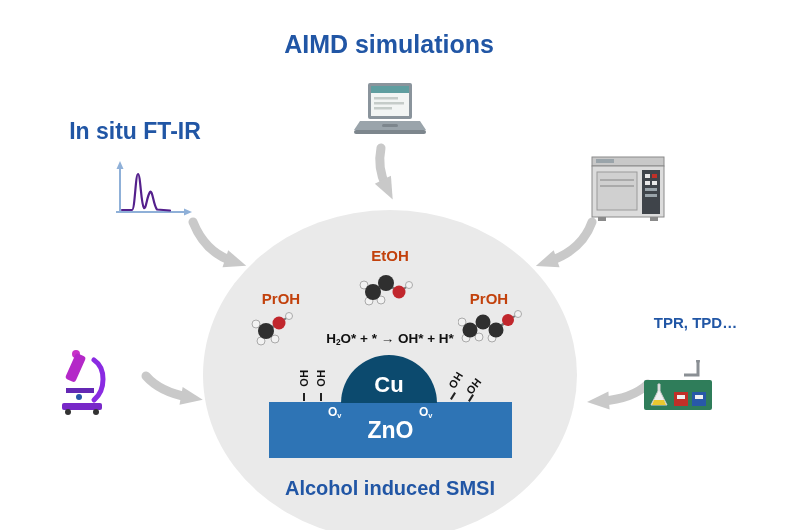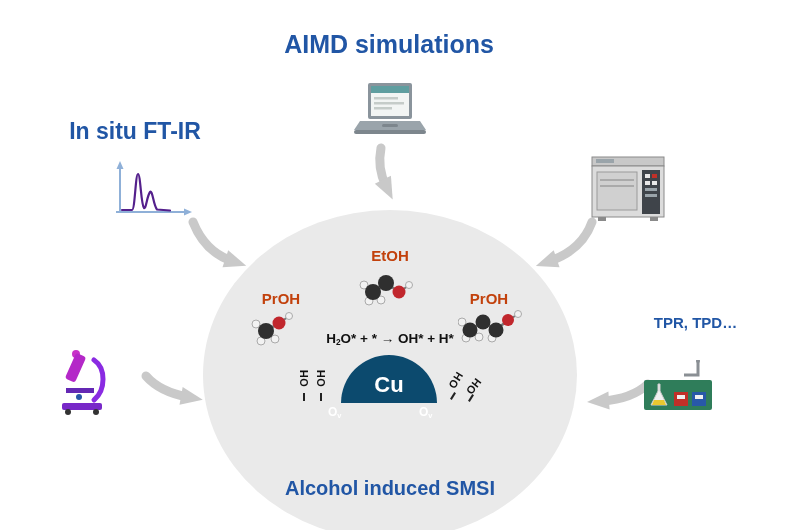--- a/index.html
+++ b/index.html
@@ -205,20 +205,23 @@
       <circle cx="50" cy="13" r="6" fill="#c1272d"></circle>
       <circle cx="60" cy="7" r="3.5" fill="#f2f2f2" stroke="#aaa"></circle>
     </svg>
   </div>
 
   <div id="reaction"><span>H</span><span class="sub">2</span><span>O* + * → OH* + H*</span></div>
 
   <div id="cu-dome">
       <span>Cu</span>
     </div>
+  <div id="zno-slab">
+      <span>ZnO</span>
+    </div>
 
   <div class="ov" id="ov-left"><span>O</span><span class="sub">v</span></div>
   <div class="ov" id="ov-right"><span>O</span><span class="sub">v</span></div>
 
   <div class="oh" id="oh-l1">OH</div>
   <div class="oh" id="oh-l2">OH</div>
   <div class="oh" id="oh-r1">OH</div>
   <div class="oh" id="oh-r2">OH</div>
   <div class="tick" id="tick-l1"></div>
   <div class="tick" id="tick-l2"></div>

